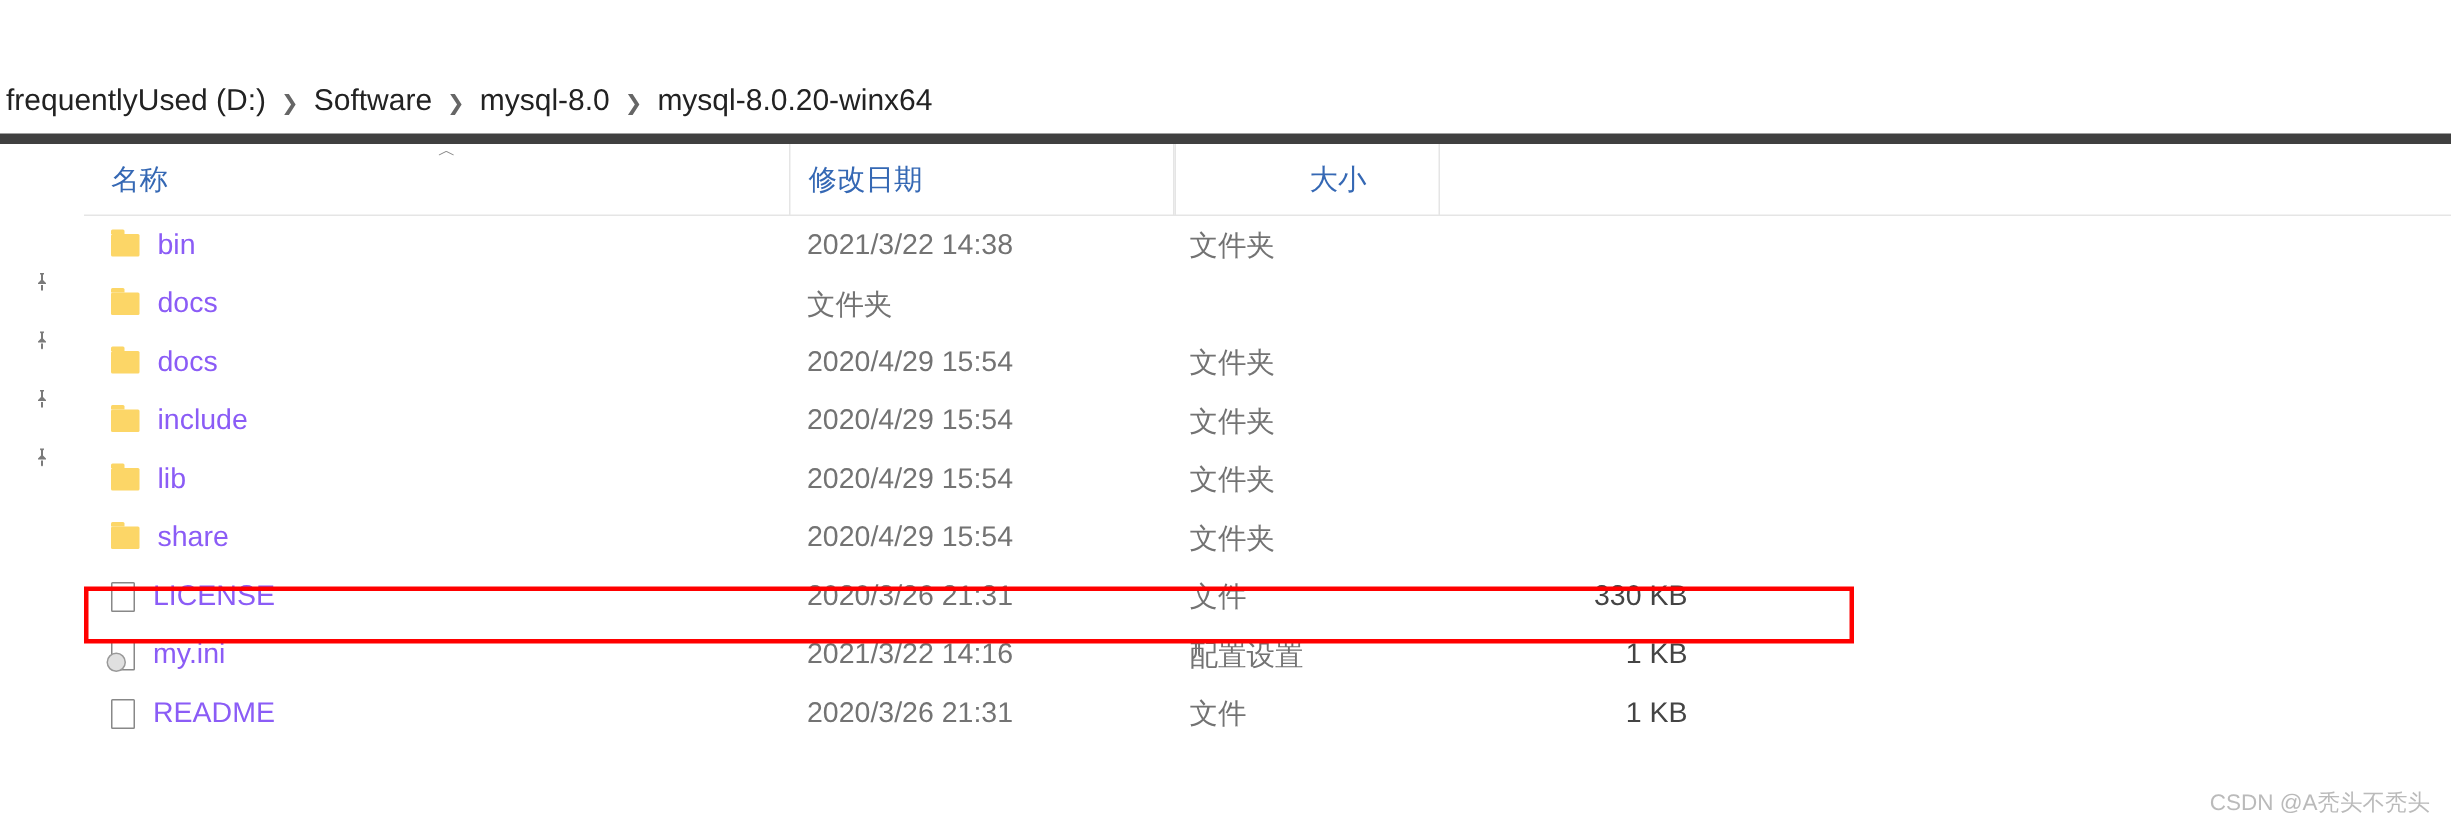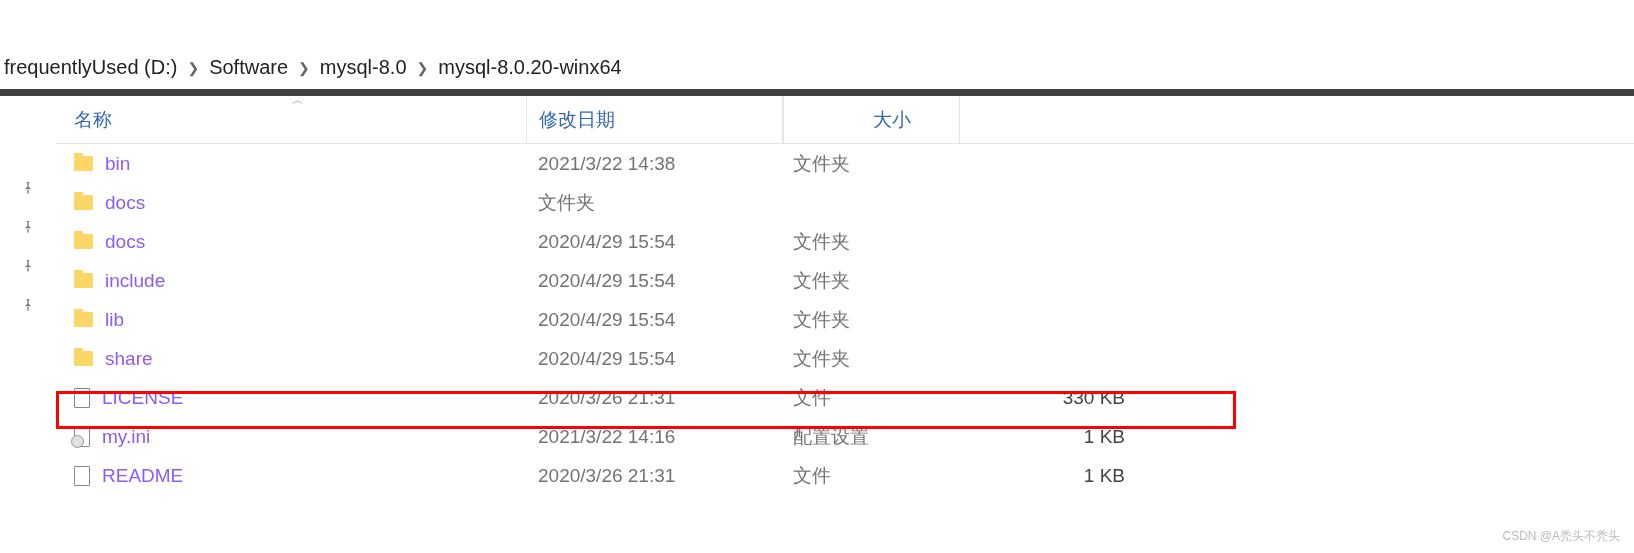--- a/index.html
+++ b/index.html
@@ -156,21 +156,21 @@
       left: 56px;
       top: 391px;
       width: 1180px;
       height: 38px;
     }
     .watermark {
       position: absolute;
       right: 14px;
       bottom: 8px;
       color: rgba(140,140,140,0.6);
-      font-size: 12px;
+      font-size: 15px;
     }
   </style>
 </head>
 <body>
 
 <div class="breadcrumb">
   <span class="breadcrumb-item">frequentlyUsed (D:)</span>
   <span class="breadcrumb-sep">❯</span>
   <span class="breadcrumb-item">Software</span>
   <span class="breadcrumb-sep">❯</span>

